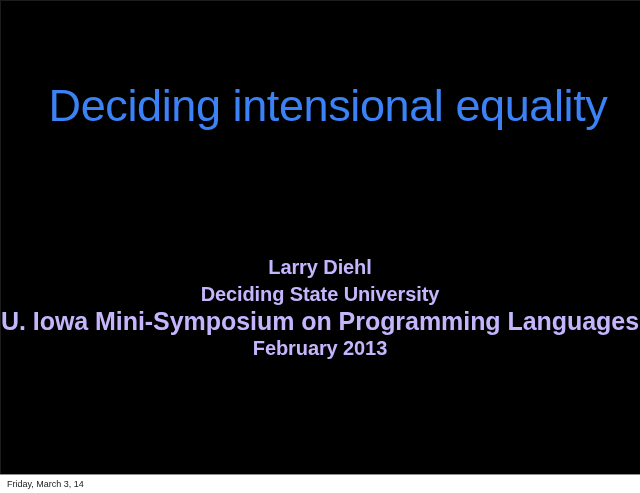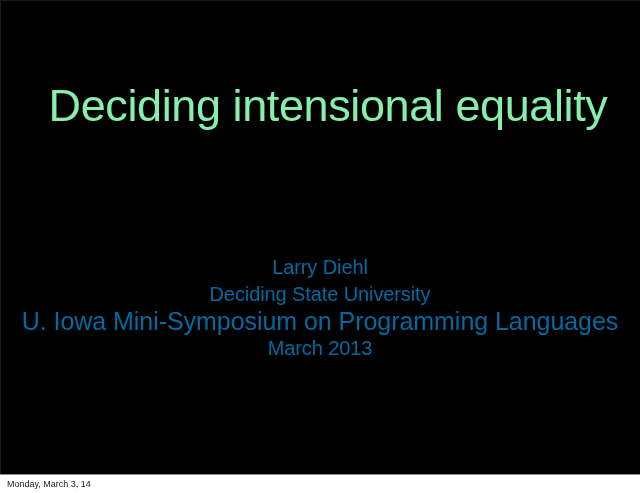--- a/index.html
+++ b/index.html
@@ -53,45 +53,45 @@
   
   #title-block {
     position: absolute;
     left: 0;
     top: 78px;
     width: 640px;
     text-align: center;
   }
   .title-line {
     display: block;
-    color: #86efac;
+    color: #3b82f6;
     font-family: "Liberation Sans", sans-serif;
     font-size: 45px;
     line-height: 55px;
     font-weight: 400;
     letter-spacing: -0.4px;
     white-space: nowrap;
     margin-left: 16px;
   }
 
   
   #subtitle-block {
     position: absolute;
     left: 0;
     top: 254px;
     width: 640px;
     text-align: center;
   }
   .subtitle-line {
     display: block;
-    color: #0369a1;
+    color: #c4b5fd;
     font-family: "Liberation Sans", sans-serif;
     font-size: 20px;
     line-height: 27px;
-    font-weight: 400;
+    font-weight: 700;
     letter-spacing: -0.1px;
     white-space: nowrap;
   }
   .subtitle-line.wide {
     font-size: 25px;
     letter-spacing: -0.05px;
   }
 
   
   #footer-strip {
@@ -124,22 +124,22 @@
   <div id="slide-canvas">
 
     <div id="title-block">
       <span class="title-line">Deciding intensional equality</span>
     </div>
 
     <div id="subtitle-block">
       <span class="subtitle-line">Larry Diehl</span>
       <span class="subtitle-line">Deciding State University</span>
       <span class="subtitle-line wide">U. Iowa Mini-Symposium on Programming Languages</span>
-      <span class="subtitle-line">March 2013</span>
+      <span class="subtitle-line">February 2013</span>
     </div>
 
   </div>
 
   <div id="footer-strip">
-    <span id="footer-date">Monday, March 3, 14</span>
+    <span id="footer-date">Friday, March 3, 14</span>
   </div>
 
 </div>
 
 </body></html>

